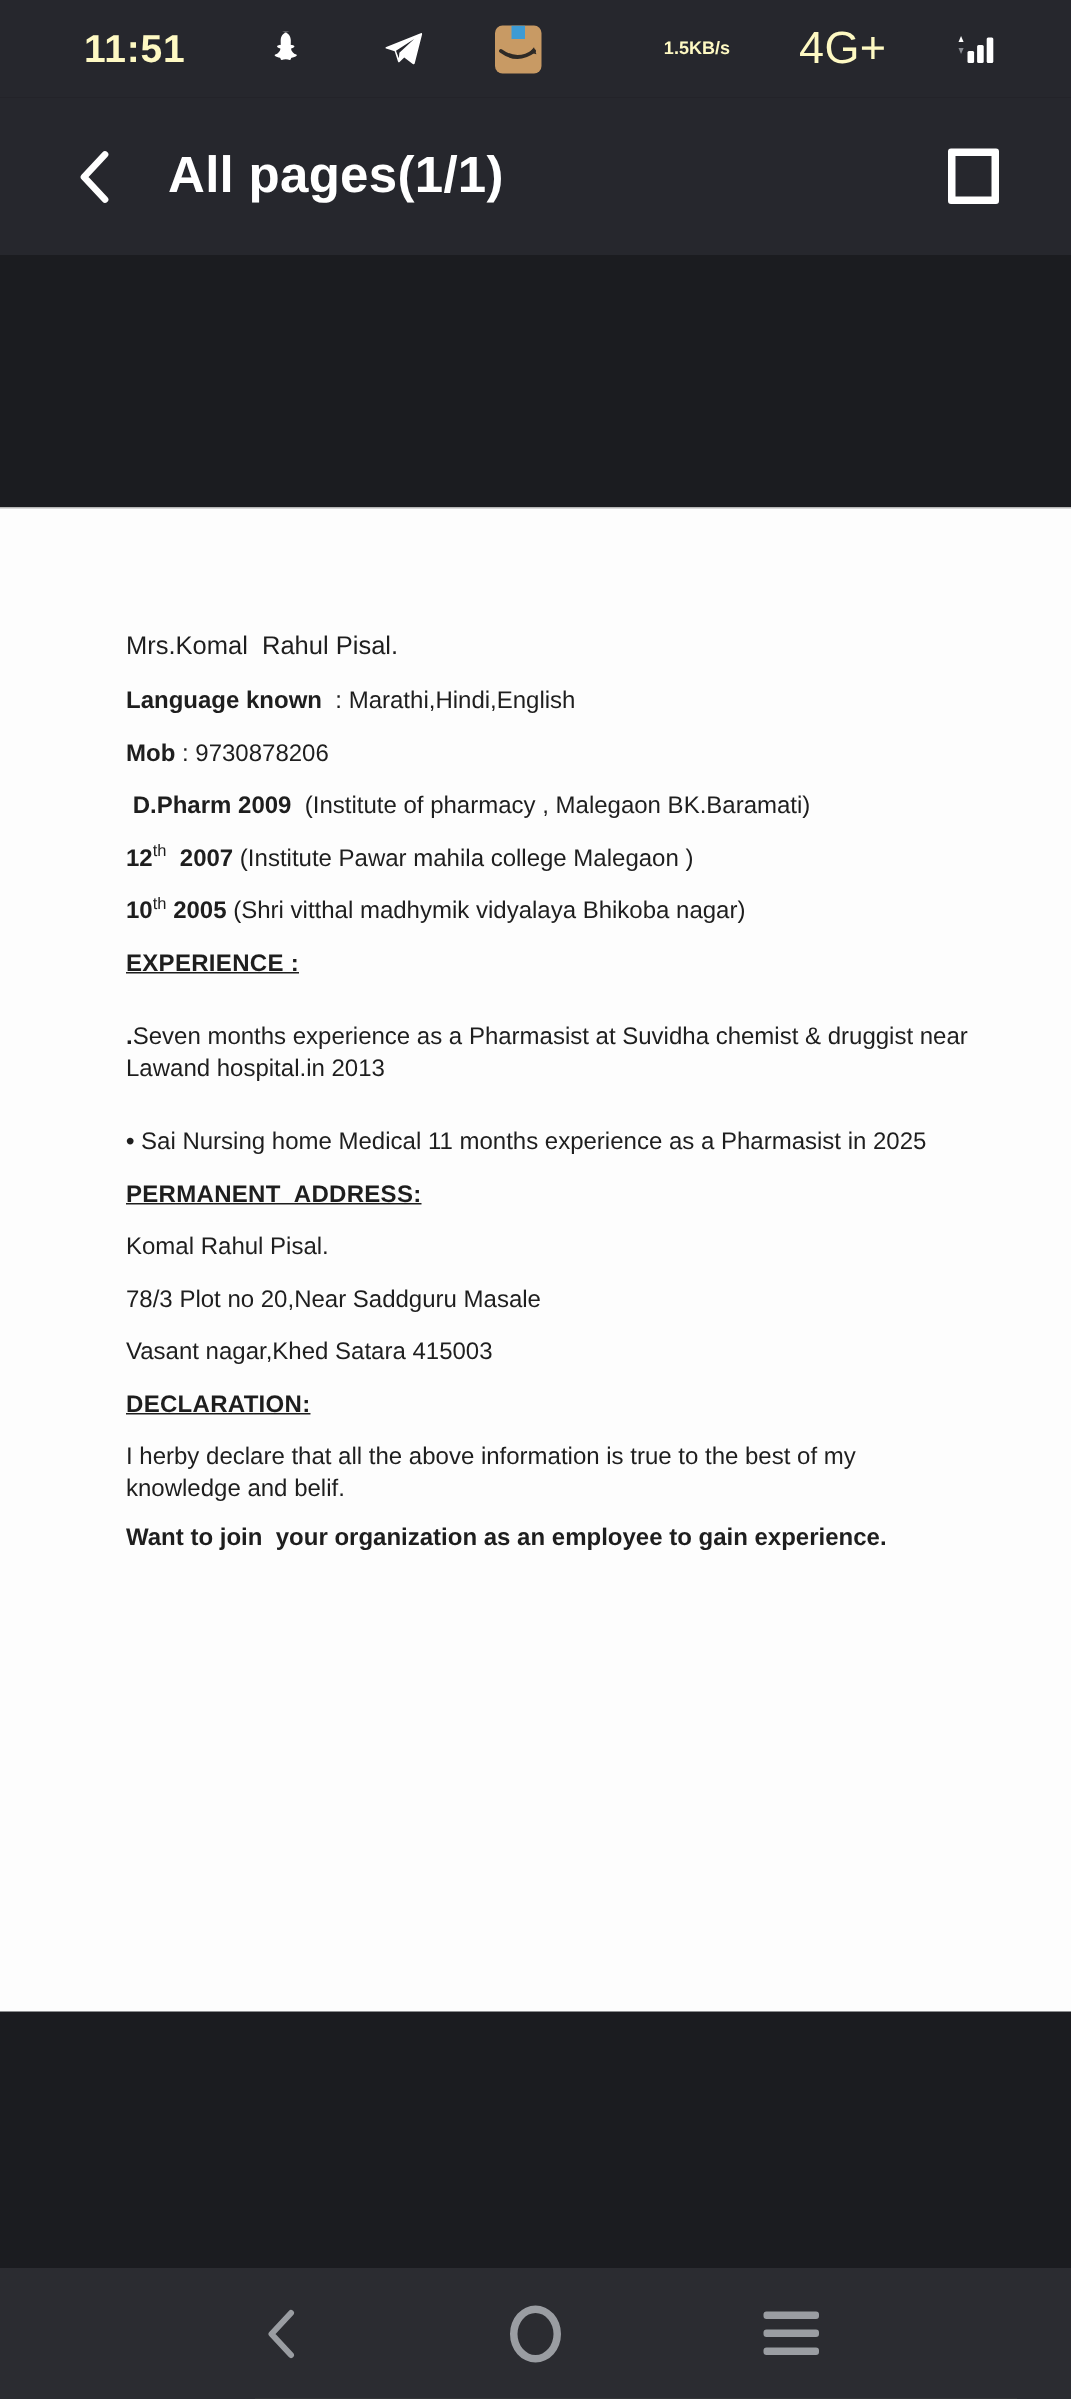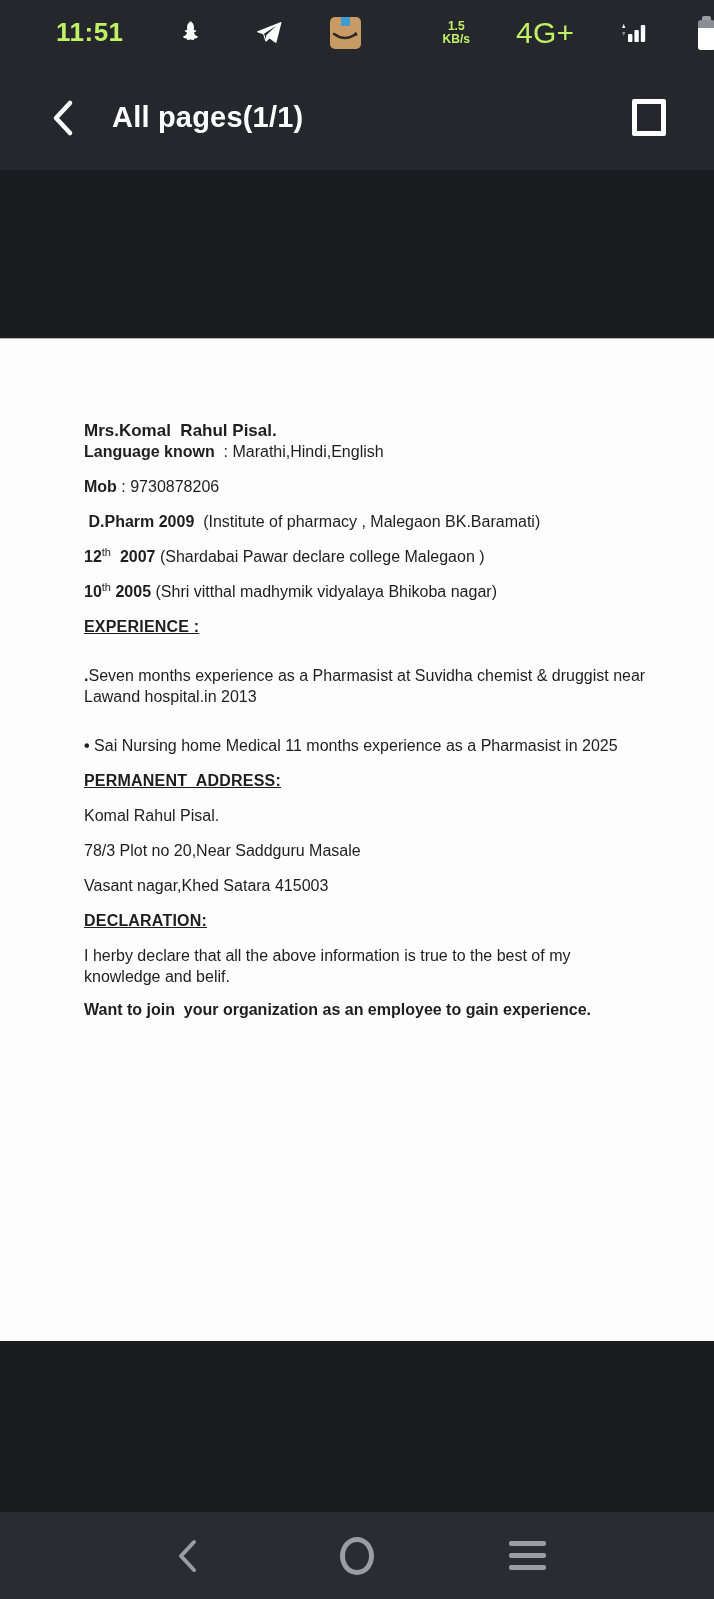--- a/index.html
+++ b/index.html
@@ -12,28 +12,28 @@
     background: #1b1c20;
     overflow: hidden;
   }
 
   
   .status-bar {
     height: 65px; flex: 0 0 65px;
     background: #26272d;
     display: flex; align-items: center;
     padding: 0 26px 0 56px;
-    color: #bef264;
+    color: #fef9c3;
     gap: 36px;
   }
   .sb-time { font-size: 26px; font-weight: 600; letter-spacing: 0.5px; margin-right: 18px; }
   .sb-icon { display: inline-flex; align-items: center; justify-content: center; margin-right: 10px; }
   .sb-spacer { flex: 1; }
   .sb-speed {
-    display: flex; flex-direction: column; align-items: center;
+    display: flex; flex-direction: row; align-items: center;
     font-size: 12px; font-weight: 700; line-height: 13px; margin-right: 10px;
   }
   .sb-net { font-size: 30px; font-weight: 400; margin-right: 8px; letter-spacing: 0.3px; }
   .sb-batt-pct { font-size: 24px; font-weight: 700; margin-left: 6px; }
 
   
   .battery {
     position: relative; width: 17px; height: 34px; display: inline-block;
   }
   .battery .tip {
@@ -62,40 +62,40 @@
 
   
   .app-bar {
     height: 105px; flex: 0 0 105px;
     background: #26272d;
     display: flex; align-items: center;
     padding: 0 48px 0 50px;
     color: #fff;
   }
   .ab-back { display: inline-flex; margin-right: 36px; cursor: pointer; }
-  .ab-title { font-size: 29px; font-weight: 700; letter-spacing: 0.2px; flex: 1; }
+  .ab-title { font-size: 34px; font-weight: 700; letter-spacing: 0.2px; flex: 1; }
   .ab-frame {
     width: 34px; height: 37px;
     border: 5px solid #ffffff; border-radius: 2px;
     display: inline-block; cursor: pointer;
   }
 
   
   .viewer { flex: 1 1 auto; background: #1b1c20; position: relative; }
   .page {
     position: absolute; top: 168px; left: 0;
     width: 714px; height: 1003px;
     background: #fdfdfd;
     color: #1e1e1e;
     padding: 81px 64px 0 84px;
     font-size: 16px;
     border-top: 1px solid #b7b7b7;
   }
   .page p { white-space: pre-wrap; line-height: 21px; }
-  .doc-name { font-size: 17px; font-weight: 700; }
+  .doc-name { font-size: 17px; font-weight: 400; margin-bottom: 16px; }
   .doc-line { margin-bottom: 14px; }
   .doc-line b { font-weight: 700; }
   .doc-heading {
     font-weight: 700; text-decoration: underline;
     margin-bottom: 14px; letter-spacing: 0.2px;
   }
   .mt-lg { margin-top: 36px; }
   .mt-md { margin-top: 28px; }
   .doc-line sup { font-size: 11px; font-weight: 400; vertical-align: super; line-height: 0; }
   .bullet-para { margin-bottom: 14px; line-height: 27px; }
@@ -192,21 +192,21 @@
 
   <div class="viewer">
     <div class="page">
 
       <p class="doc-name">Mrs.Komal  Rahul Pisal.</p>
 
       <p class="doc-line"><b>Language known  </b><span>: Marathi,Hindi,English</span></p>
       <p class="doc-line"><b>Mob </b><span>: 9730878206</span></p>
 
       <p class="doc-line"><b> D.Pharm 2009 </b><span> (Institute of pharmacy , Malegaon BK.Baramati)</span></p>
-      <p class="doc-line"><b>12</b><sup>th</sup><b>  2007</b><span> (Shardabai Pawar declare college Malegaon )</span></p>
+      <p class="doc-line"><b>12</b><sup>th</sup><b>  2007</b><span> (Institute Pawar mahila college Malegaon )</span></p>
       <p class="doc-line"><b>10</b><sup>th</sup><b> 2005</b><span> (Shri vitthal madhymik vidyalaya Bhikoba nagar)</span></p>
 
       <p class="doc-heading">EXPERIENCE :</p>
       <p class="bullet-para mt-md"><span class="marker">.</span><span>Seven months experience as a Pharmasist at Suvidha chemist &amp; druggist near Lawand hospital.in 2013</span></p>
       <p class="bullet-para mt-md"><span class="marker">•</span><span> Sai Nursing home Medical 11 months experience as a Pharmasist in 2025</span></p>
 
       <p class="doc-heading">PERMANENT  ADDRESS:</p>
       <p class="doc-line">Komal Rahul Pisal.</p>
       <p class="doc-line">78/3 Plot no 20,Near Saddguru Masale</p>
       <p class="doc-line">Vasant nagar,Khed Satara 415003</p>

